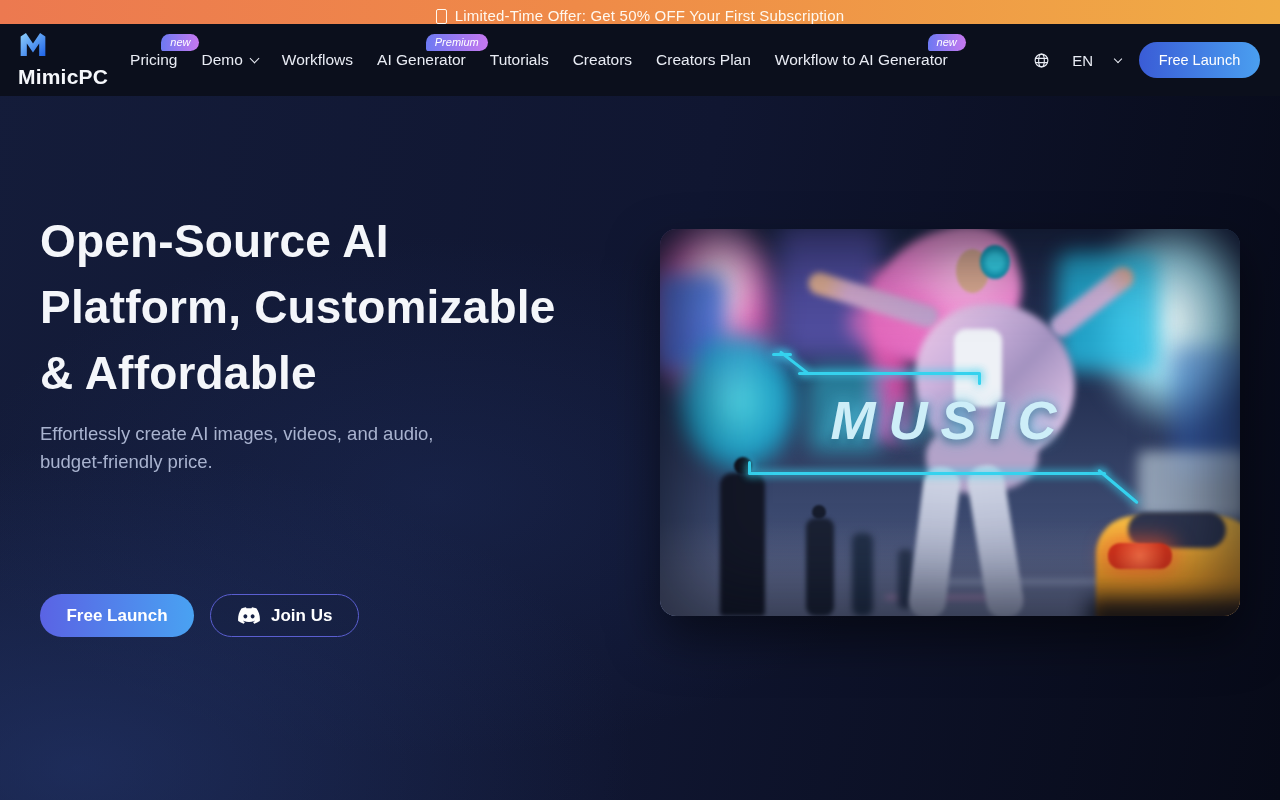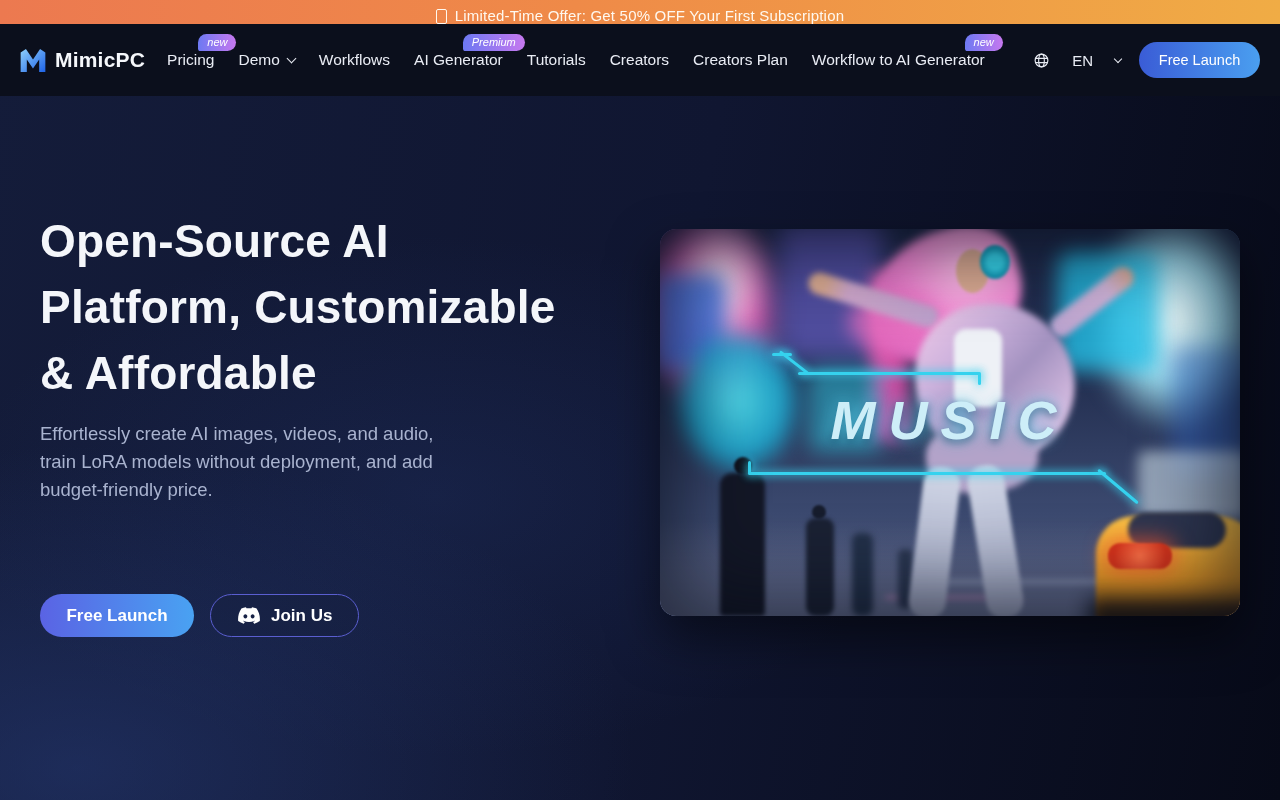--- a/index.html
+++ b/index.html
@@ -16,21 +16,21 @@
   .banner {
     height:24px; display:flex; align-items:flex-end; justify-content:center;
     background:linear-gradient(90deg,#ec7950 0%,#ef8a48 45%,#f0ac45 100%);
     font-size:15px; color:#fff8ef; letter-spacing:.2px;
   }
   .glyph-box { display:inline-block; width:11px; height:15px; border:1.5px solid #fff8ef; border-radius:2px; margin-right:8px; vertical-align:-2px; }
   
   .navbar {
     height:72px; background:#0b0f1c; display:flex; align-items:center; padding:0 20px 0 18px;
   }
-  .logo { display:flex; align-items:center; gap:7px; cursor:pointer; }
+  .logo { display:flex; gap:7px; cursor:pointer;flex-direction:column; }
   .logo-text { font-size:21px; font-weight:700; color:#f5f7fb; letter-spacing:.2px; }
   .nav-links { display:flex; align-items:center; gap:24px; margin-left:22px; }
   .nav-link { position:relative; display:flex; align-items:center; font-size:15.5px; color:#e9ecf4; cursor:pointer; text-decoration:none; white-space:nowrap; }
   .badge {
     position:absolute; top:-17px; right:-22px;
     font-size:11px; font-style:italic; font-weight:400; color:#fff;
     padding:2px 9px 3px; border-radius:10px 10px 10px 3px;
     background:linear-gradient(90deg,#6d79f2,#c678ef);
   }
   .badge-wide { right:-18px; }
@@ -185,21 +185,20 @@
 
 <div class="hero">
   <h1 class="hero-title">
     <span>Open-Source AI</span>
     <span>Platform, Customizable</span>
     <span>&amp; Affordable</span>
   </h1>
 
   <p class="hero-para">
     <span>Effortlessly create AI images, videos, and audio,</span>
-    <span>train LoRA models without deployment, and add</span>
     <span>budget-friendly price.</span>
   </p>
 
   <div class="hero-ctas">
     <button class="btn-primary">Free Launch</button>
     <button class="btn-secondary">
       <svg width="24" height="19" viewBox="0 0 640 512" fill="#ffffff">
         <path d="M524.5 69.8a1.5 1.5 0 0 0-.8-.7A485.1 485.1 0 0 0 404.1 32a1.8 1.8 0 0 0-1.9.9 337.5 337.5 0 0 0-14.9 30.6 447.8 447.8 0 0 0-134.4 0 309.5 309.5 0 0 0-15.1-30.6 1.9 1.9 0 0 0-1.9-.9A483.7 483.7 0 0 0 116.1 69.1a1.7 1.7 0 0 0-.8.7C39.1 183.7 18.2 294.7 28.4 404.4a2 2 0 0 0 .8 1.4A487.7 487.7 0 0 0 176 479.9a1.9 1.9 0 0 0 2.1-.7 348.2 348.2 0 0 0 30-48.8 1.9 1.9 0 0 0-1-2.6 321.2 321.2 0 0 1-45.9-21.9 1.9 1.9 0 0 1-.2-3.1c3.1-2.3 6.2-4.7 9.1-7.1a1.8 1.8 0 0 1 1.9-.3c96.2 43.9 200.4 43.9 295.5 0a1.8 1.8 0 0 1 1.9.2c2.9 2.4 6 4.9 9.1 7.2a1.9 1.9 0 0 1-.2 3.1 301.4 301.4 0 0 1-45.9 21.8 1.9 1.9 0 0 0-1 2.6 391.1 391.1 0 0 0 30 48.8 1.9 1.9 0 0 0 2.1.7A486 486 0 0 0 610.7 405.7a1.9 1.9 0 0 0 .8-1.4c12.2-126.7-20.6-236.8-87-334.5ZM222.5 337.6c-29 0-52.8-26.6-52.8-59.2s23.4-59.3 52.8-59.3c29.7 0 53.3 26.8 52.8 59.2 0 32.7-23.4 59.3-52.8 59.3Zm195.4 0c-29 0-52.8-26.6-52.8-59.2s23.4-59.3 52.8-59.3c29.7 0 53.3 26.8 52.8 59.2 0 32.7-23.2 59.3-52.8 59.3Z"></path>
       </svg>
       <span>Join Us</span>

